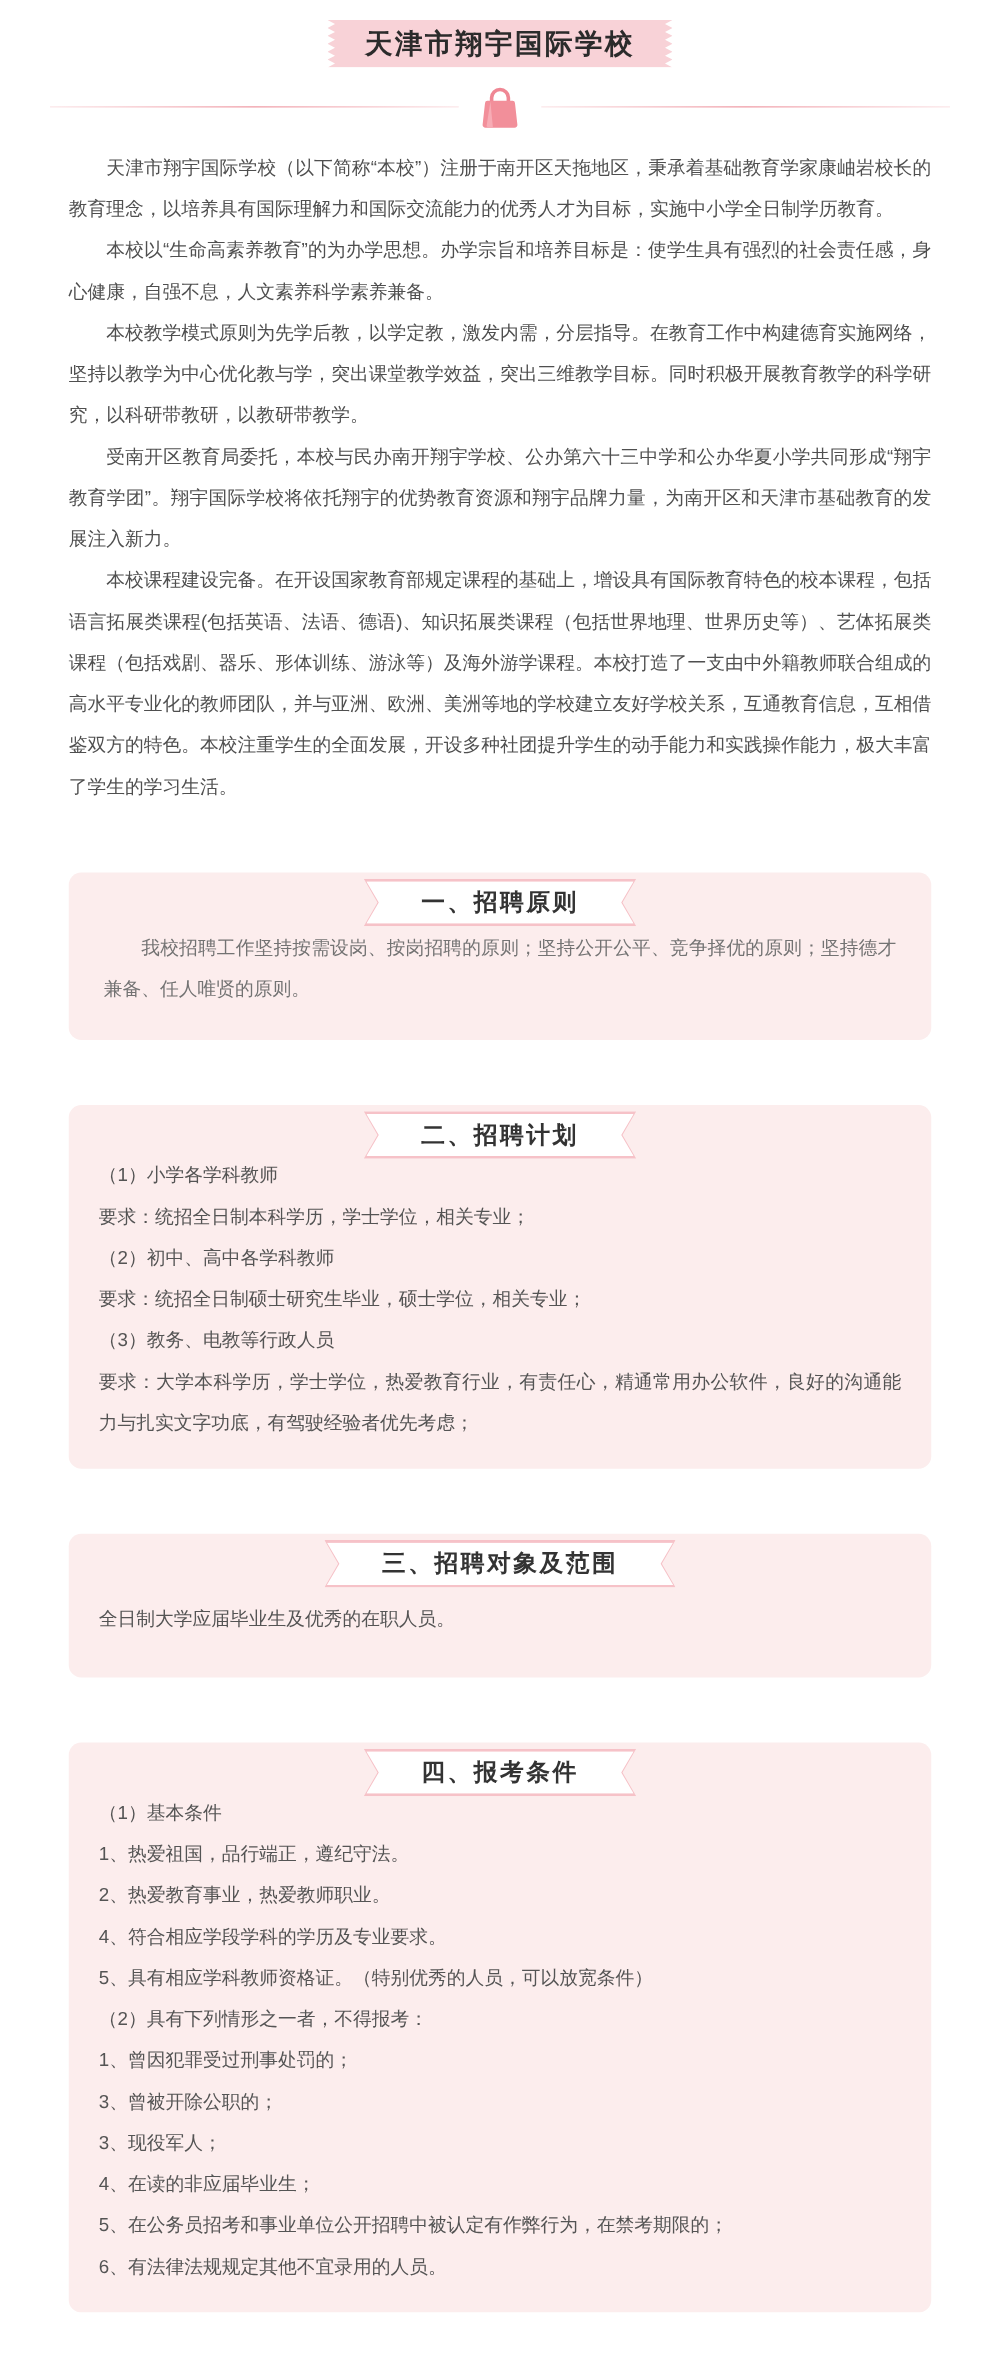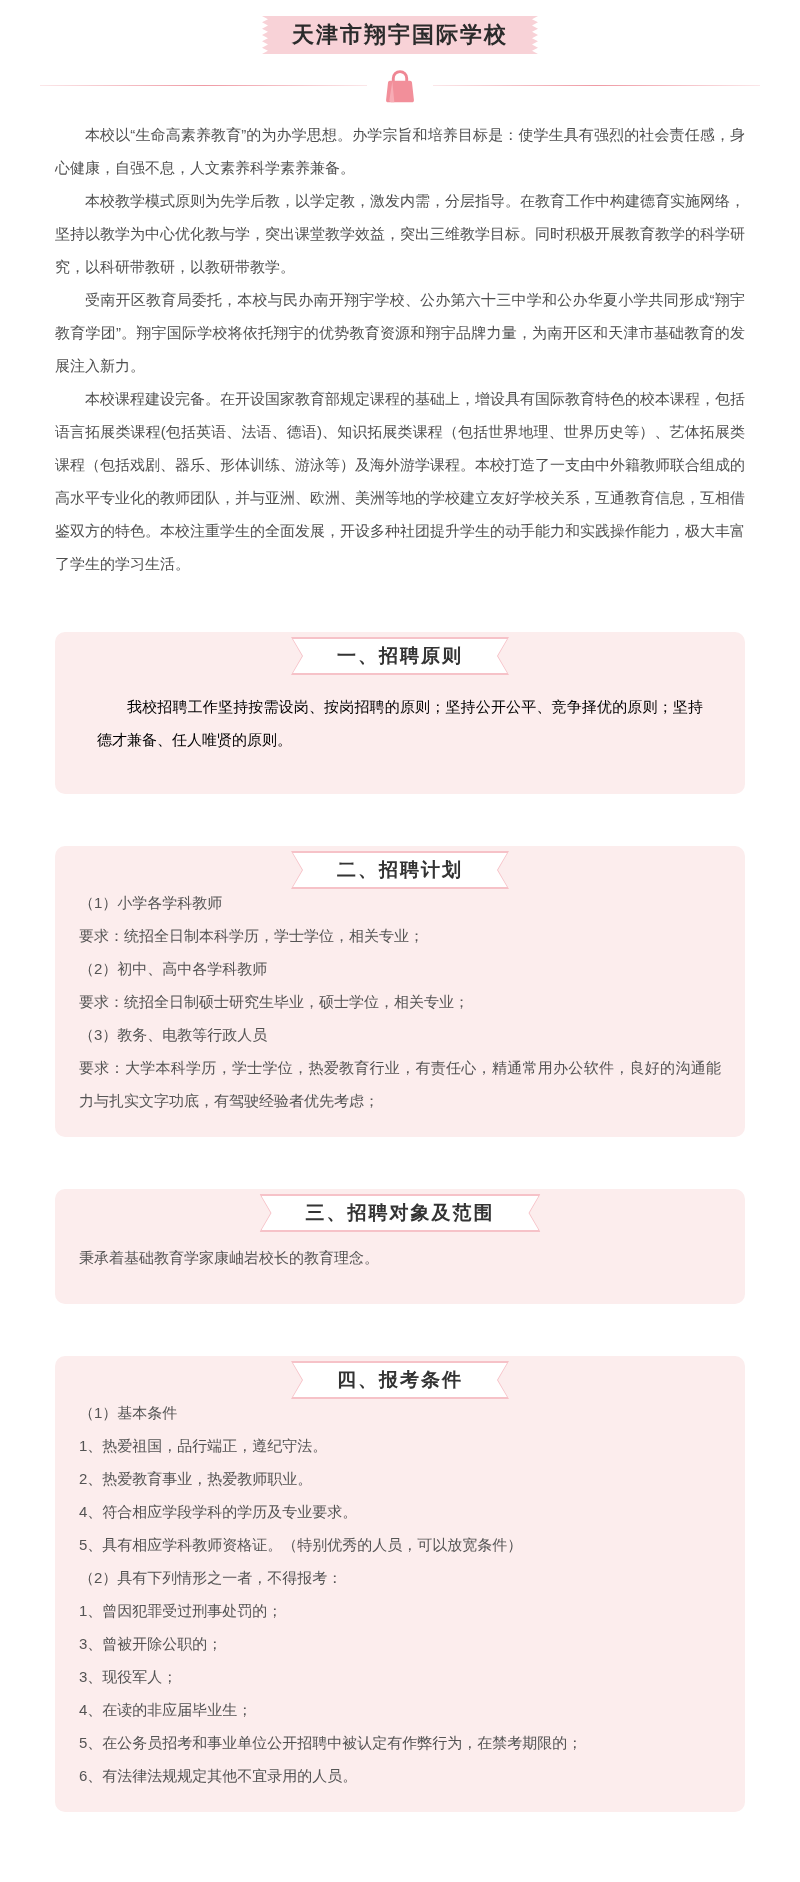--- a/index.html
+++ b/index.html
@@ -54,21 +54,21 @@
   }
   .ribbon .ribbon-inner{
     position:absolute;inset:2px;
     background:#ffffff;
     clip-path:polygon(0 0,100% 0,calc(100% - 10px) 50%,100% 100%,0 100%,10px 50%);
     display:flex;align-items:center;justify-content:center;
     font-size:19px;font-weight:bold;color:#333333;letter-spacing:2px;
     white-space:nowrap;
   }
   .ribbon .sizer{visibility:hidden;display:block;font-size:19px;font-weight:bold;letter-spacing:2px;line-height:38px;padding:0 46px;white-space:nowrap;}
-  .card .para{margin:18px;font-size:15px;line-height:33px;text-indent:2em;text-align:justify;color:#000000;}
+  .card .para{margin:4px;font-size:15px;line-height:33px;text-indent:2em;text-align:justify;color:#737373;}
   .card .line{margin:0;font-size:15px;line-height:33px;text-align:justify;color:#545454;}
 </style>
 </head>
 <body>
 
 <div class="page">
 
   <div class="banner-wrap">
     <div class="title-banner">天津市翔宇国际学校</div>
   </div>
@@ -79,20 +79,21 @@
       <svg viewBox="0 0 48 48" width="46" height="46" aria-hidden="true">
         <path d="M17 22 v-5 a7 7 0 0 1 14 0 v5" fill="none" stroke="#ef8794" stroke-width="3" stroke-linecap="round"></path>
         <path d="M13.5 19.5 h21 a2 2 0 0 1 2 1.8 l2 18 a2.4 2.4 0 0 1 -2.4 2.7 h-24.2 a2.4 2.4 0 0 1 -2.4 -2.7 l2 -18 a2 2 0 0 1 2 -1.8 z" fill="#f28f9a"></path>
         <path d="M16 20 l-3.2 20.5 a2.4 2.4 0 0 0 2.3 1.5 h3 z" fill="#f7acb5"></path>
       </svg>
     </span>
     <span class="line"></span>
   </div>
 
   <div class="intro">
+    <p>天津市翔宇国际学校（以下简称“本校”）注册于南开区天拖地区，秉承着基础教育学家康岫岩校长的教育理念，以培养具有国际理解力和国际交流能力的优秀人才为目标，实施中小学全日制学历教育。</p>
     <p>本校以“生命高素养教育”的为办学思想。办学宗旨和培养目标是：使学生具有强烈的社会责任感，身心健康，自强不息，人文素养科学素养兼备。</p>
     <p>本校教学模式原则为先学后教，以学定教，激发内需，分层指导。在教育工作中构建德育实施网络，坚持以教学为中心优化教与学，突出课堂教学效益，突出三维教学目标。同时积极开展教育教学的科学研究，以科研带教研，以教研带教学。</p>
     <p>受南开区教育局委托，本校与民办南开翔宇学校、公办第六十三中学和公办华夏小学共同形成“翔宇教育学团”。翔宇国际学校将依托翔宇的优势教育资源和翔宇品牌力量，为南开区和天津市基础教育的发展注入新力。</p>
     <p>本校课程建设完备。在开设国家教育部规定课程的基础上，增设具有国际教育特色的校本课程，包括语言拓展类课程(包括英语、法语、德语)、知识拓展类课程（包括世界地理、世界历史等）、艺体拓展类课程（包括戏剧、器乐、形体训练、游泳等）及海外游学课程。本校打造了一支由中外籍教师联合组成的高水平专业化的教师团队，并与亚洲、欧洲、美洲等地的学校建立友好学校关系，互通教育信息，互相借鉴双方的特色。本校注重学生的全面发展，开设多种社团提升学生的动手能力和实践操作能力，极大丰富了学生的学习生活。</p>
   </div>
 
   <section class="card">
     <div class="ribbon">
       <span class="sizer">一、招聘原则</span>
       <span class="ribbon-inner">一、招聘原则</span>
@@ -111,21 +112,21 @@
     <p class="line">要求：统招全日制硕士研究生毕业，硕士学位，相关专业；</p>
     <p class="line">（3）教务、电教等行政人员</p>
     <p class="line">要求：大学本科学历，学士学位，热爱教育行业，有责任心，精通常用办公软件，良好的沟通能力与扎实文字功底，有驾驶经验者优先考虑；</p>
   </section>
 
   <section class="card tall">
     <div class="ribbon">
       <span class="sizer">三、招聘对象及范围</span>
       <span class="ribbon-inner">三、招聘对象及范围</span>
     </div>
-    <p class="line">秉承着基础教育学家康岫岩校长的教育理念。</p>
+    <p class="line">全日制大学应届毕业生及优秀的在职人员。</p>
   </section>
 
   <section class="card">
     <div class="ribbon">
       <span class="sizer">四、报考条件</span>
       <span class="ribbon-inner">四、报考条件</span>
     </div>
     <p class="line">（1）基本条件</p>
     <p class="line">1、热爱祖国，品行端正，遵纪守法。</p>
     <p class="line">2、热爱教育事业，热爱教师职业。</p>

